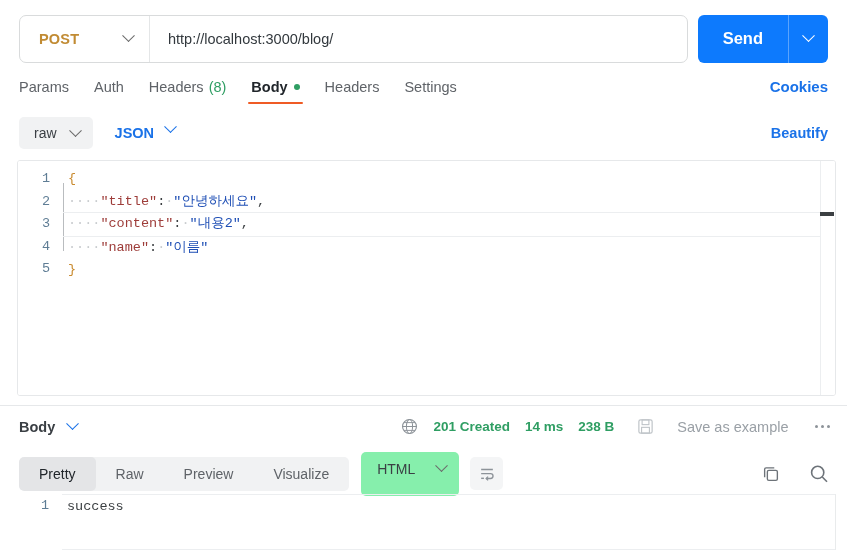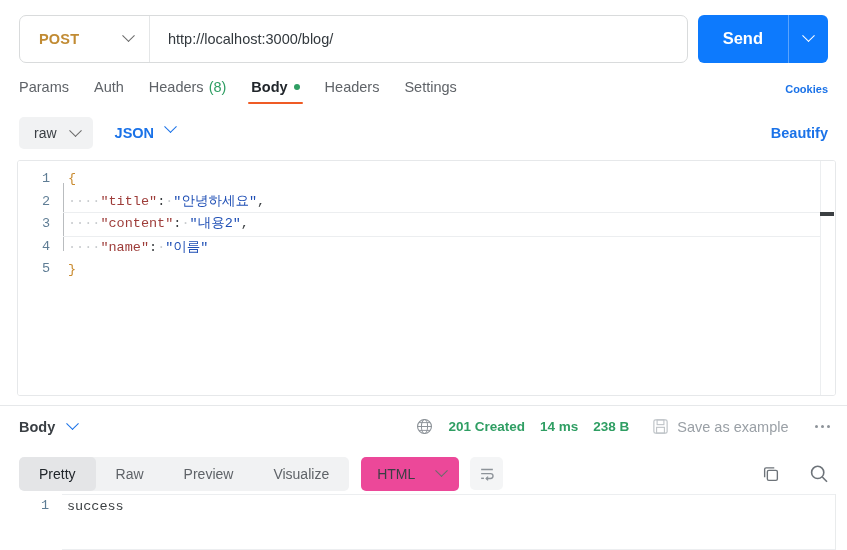--- a/index.html
+++ b/index.html
@@ -124,21 +124,21 @@
   .dot-green {
     width: 6px; height: 6px;
     border-radius: 50%;
     background: #2f9e63;
     display: inline-block;
     margin-left: 1px;
   }
   .cookies-link {
     margin-left: auto;
     color: #1a72e8;
-    font-size: 11px;
+    font-size: 15px;
     font-weight: bold;
     padding-bottom: 9px;
     cursor: pointer;
   }
 
   
   .body-type-row {
     display: flex;
     align-items: center;
     padding: 10px 19px 0 19px;
@@ -267,21 +267,21 @@
   .resp-body-sel .txt { font-size: 14.5px; color: #3a3f44; font-weight: bold; }
   .status-items {
     margin-left: auto;
     display: flex;
     align-items: center;
     gap: 15px;
   }
   .globe-icon { width: 17px; height: 17px; display:block; }
   .stat { font-size: 13.5px; color: #2f9e63; font-weight: bold; white-space: nowrap; }
   .save-example {
-    display: flex; align-items: center; gap: 8px;
+    display: flex; align-items: center; gap: 23px;
     margin-left: 8px;
     cursor: pointer;
   }
   .save-example .txt { font-size: 14.5px; color: #9aa0a6; }
   .kebab {
     display: flex; align-items: center; gap: 2.5px;
     margin-left: 11px;
     cursor: pointer;
   }
   .kebab i { width: 3.5px; height: 3.5px; border-radius: 50%; background: #8d9399; display:block; }
@@ -306,23 +306,23 @@
     cursor: pointer;
     white-space: nowrap;
   }
   .seg .item.active {
     background: #e4e5e7;
     color: #21262b;
     border-radius: 5px;
   }
   .lang-sel {
     display: flex; align-items: center; gap: 22px;
-    background: #ec4899;
+    background: #86efac;
     border-radius: 5px;
-    padding: 9px 13px 9px 16px;
+    padding: 9px 13px 19px 16px;
     margin-left: 12px;
     cursor: pointer;
   }
   .lang-sel .txt { font-size: 14px; color: #3a3f44; }
   .wrap-btn {
     margin-left: 11px;
     width: 33px; height: 33px;
     background: #f4f5f6;
     border-radius: 5px;
     display: flex; align-items: center; justify-content: center;

